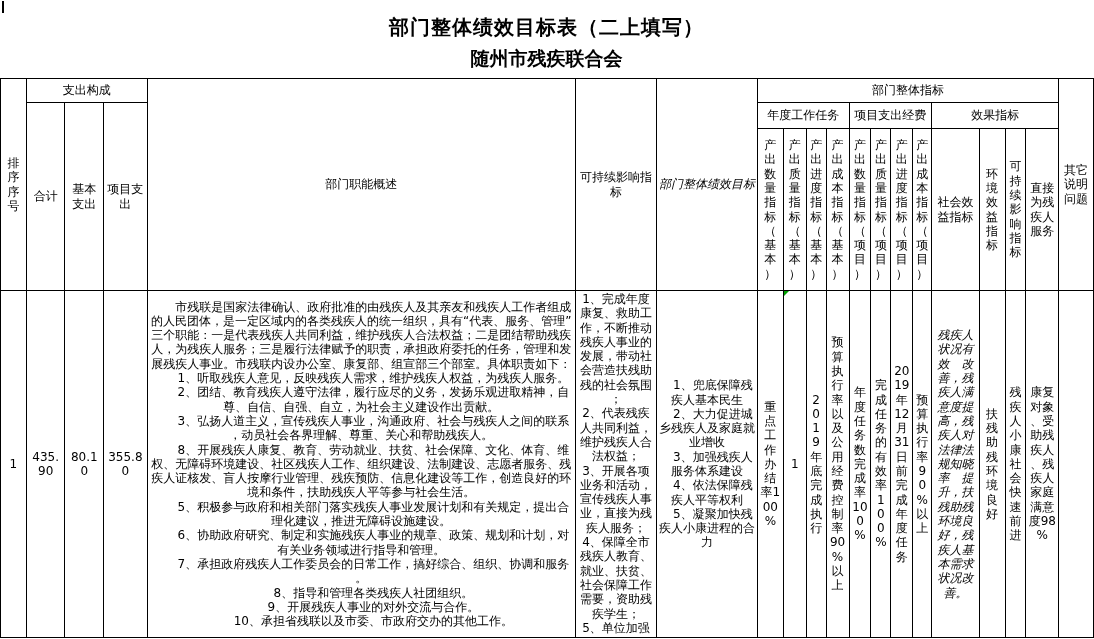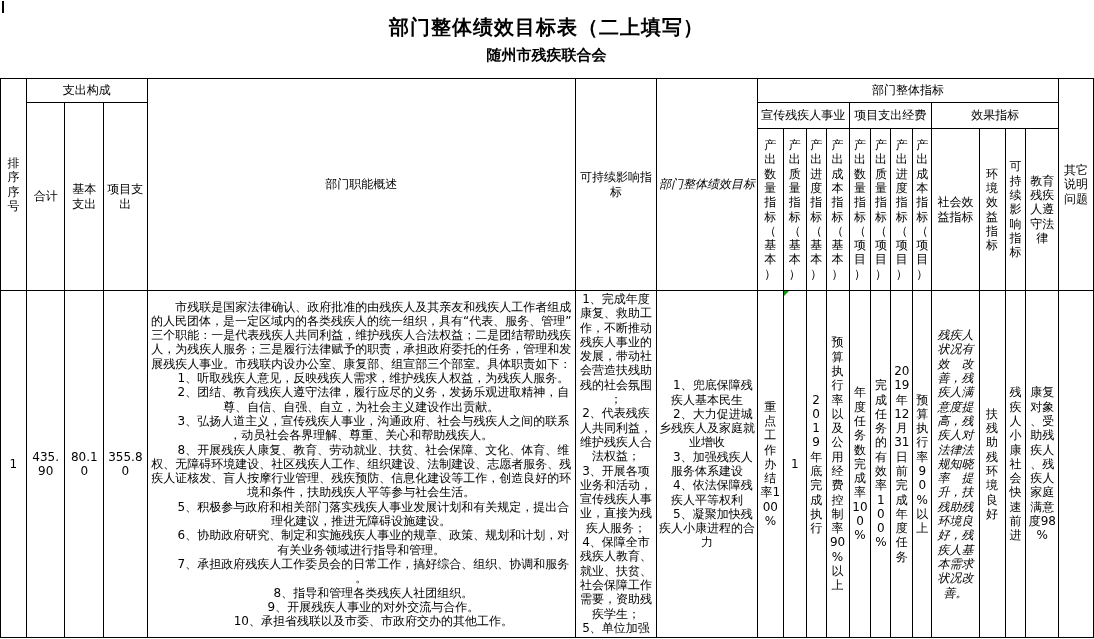--- a/index.html
+++ b/index.html
@@ -9,21 +9,21 @@
     font-family:"DejaVu Sans", sans-serif;
     overflow:hidden;
   }
   .edge-mark { position:absolute; left:2px; top:1px; width:2px; height:12px; background:#000; }
   .title {
     position:absolute; top:14px; left:0; width:1093px;
     text-align:center; font-size:20px; font-weight:bold; letter-spacing:1px;
   }
   .subtitle {
     position:absolute; top:46px; left:0; width:1093px;
-    text-align:center; font-size:15px; font-weight:bold;
+    text-align:center; font-size:19px; font-weight:bold;
   }
   table.grid {
     position:absolute; left:0; top:78px;
     border-collapse:collapse; table-layout:fixed;
   }
   .grid td {
     border:1px solid #000000;
     font-size:12px; line-height:14.3px;
     padding:0 2px;
     text-align:center; vertical-align:middle;
@@ -91,37 +91,37 @@
     <td rowspan="3">部门职能概述</td>
     <td rowspan="3">可持续影响指标</td>
     <td rowspan="3" class="nw">部门整体绩效目标</td>
     <td colspan="12">部门整体指标</td>
     <td rowspan="3" class="p3">其它说明问题</td>
   </tr>
   <tr class="r2">
     <td rowspan="2">合计</td>
     <td rowspan="2">基本支出</td>
     <td rowspan="2">项目支出</td>
-    <td colspan="4">宣传残疾人事业</td>
+    <td colspan="4">年度工作任务</td>
     <td colspan="4">项目支出经费</td>
     <td colspan="4">效果指标</td>
   </tr>
   <tr class="r3">
     <td class="p1">产出数量指标（基本）</td>
     <td class="p3">产出质量指标（基本）</td>
     <td class="p1">产出进度指标（基本）</td>
     <td class="p1">产出成本指标（基本）</td>
     <td class="p1">产出数量指标（项目）</td>
     <td class="p1">产出质量指标（项目）</td>
     <td class="p1">产出进度指标（项目）</td>
     <td class="p1">产出成本指标（项目）</td>
     <td class="p5">社会效益指标</td>
     <td class="p5">环境效益指标</td>
     <td class="p3">可持续影响指标</td>
-    <td class="p3">教育残疾人遵守法律</td>
+    <td class="p3">直接为残疾人服务</td>
   </tr>
   <tr class="r4">
     <td class="num">1</td>
     <td class="num">435.90</td>
     <td class="num">80.10</td>
     <td class="num">355.80</td>
     <td class="overview-cell">
       <div class="cap">
             <div class="para">市残联是国家法律确认、政府批准的由残疾人及其亲友和残疾人工作者组成的人民团体，是一定区域内的各类残疾人的统一组织，具有“代表、服务、管理”三个职能：一是代表残疾人共同利益，维护残疾人合法权益；二是团结帮助残疾人，为残疾人服务；三是履行法律赋予的职责，承担政府委托的任务，管理和发展残疾人事业。市残联内设办公室、康复部、组宣部三个部室。具体职责如下：</div>
             <div class="para">1、听取残疾人意见，反映残疾人需求，维护残疾人权益，为残疾人服务。</div>

